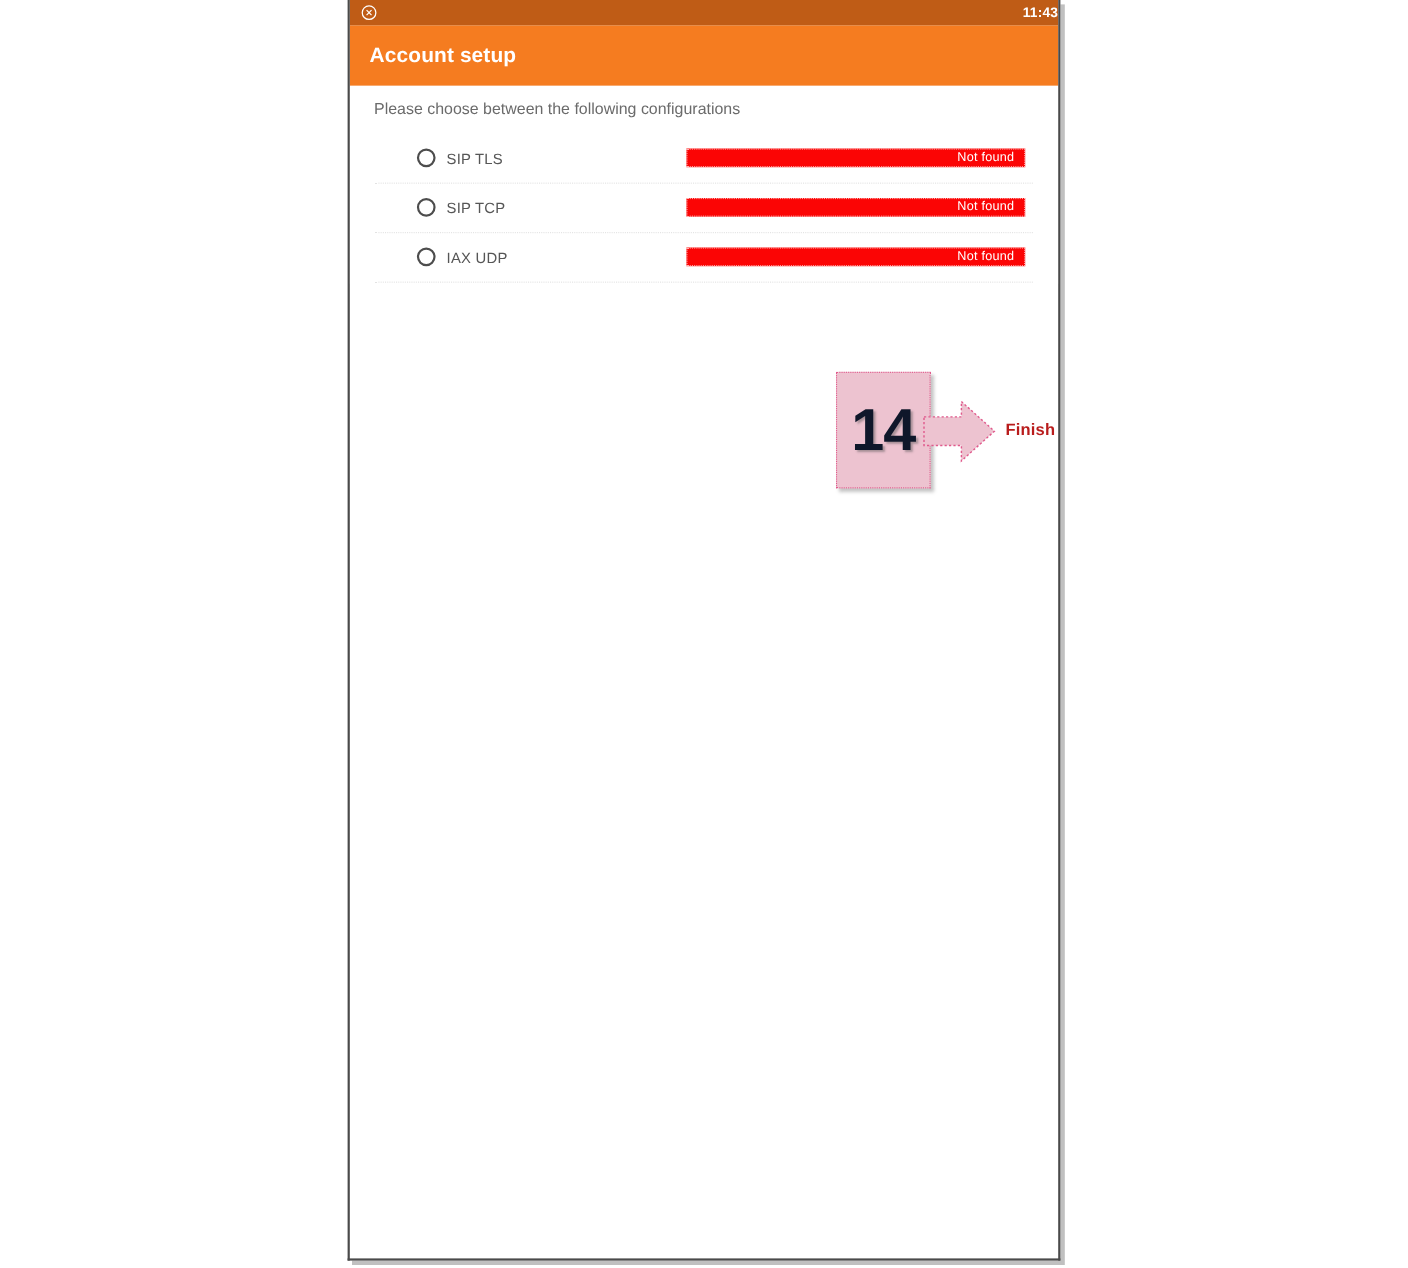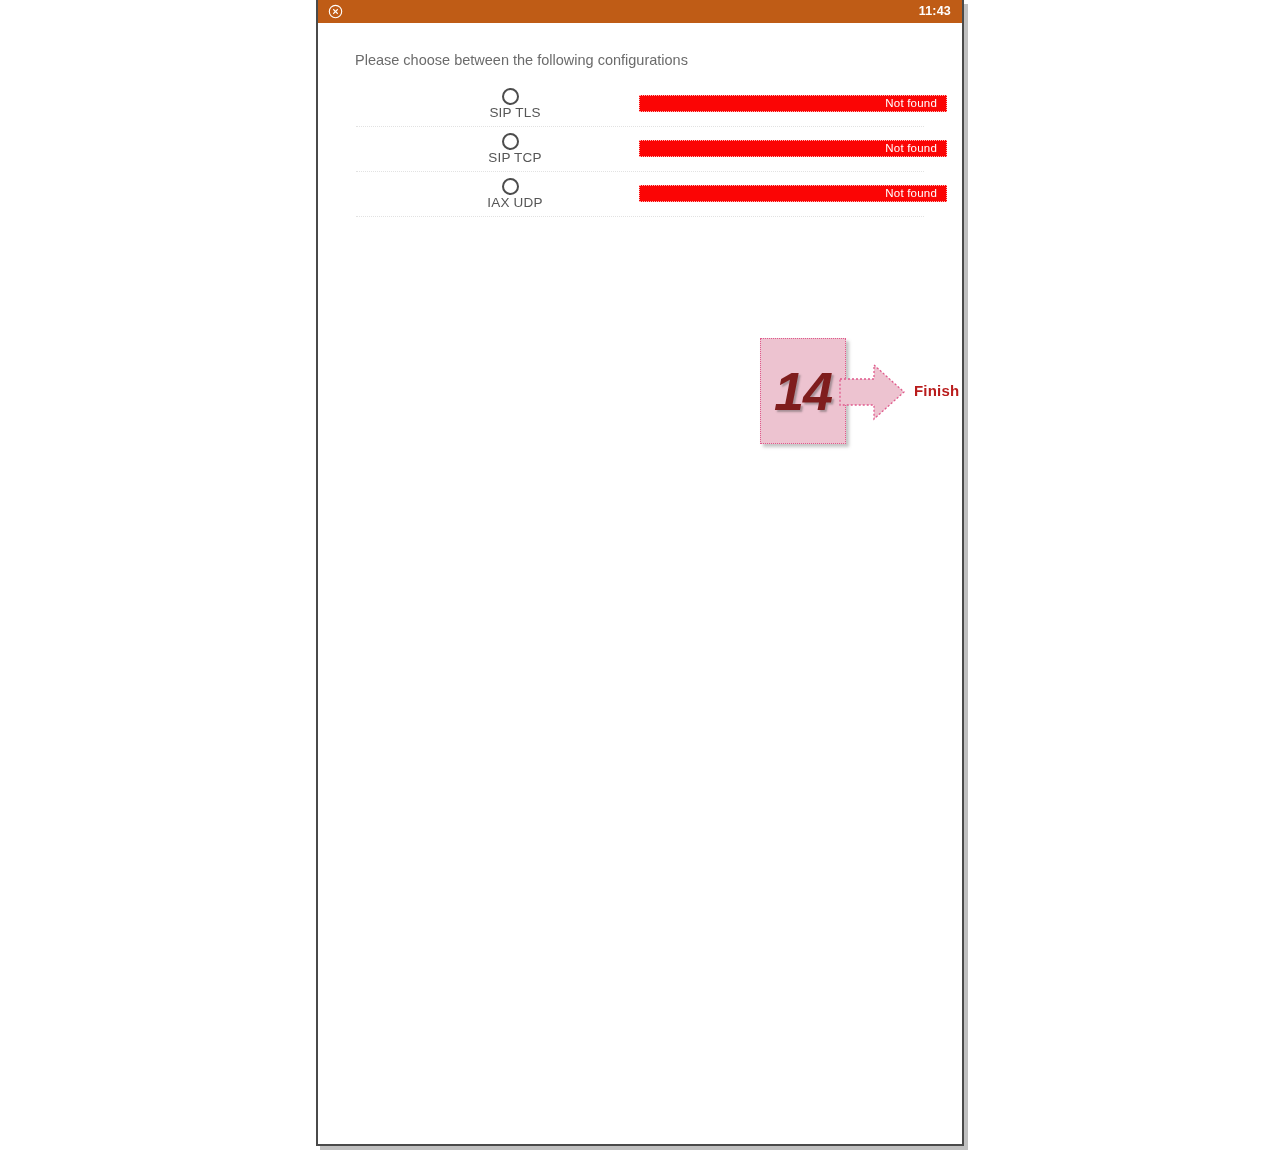--- a/index.html
+++ b/index.html
@@ -35,21 +35,21 @@
   }
 
   
   .status-bar {
     position: relative;
     height: 23px;
     background: #bf5c16;
     display: flex;
     align-items: center;
     justify-content: space-between;
-    padding: 0 11px 0 10px;
+    padding: 0 0 0 10px;
     box-sizing: border-box;
   }
   .status-close-icon {
     width: 15px;
     height: 15px;
     display: block;
   }
   .status-time {
     color: #ffffff;
     font-size: 12.5px;
@@ -70,21 +70,21 @@
   .app-title {
     color: #ffffff;
     font-size: 19px;
     font-weight: bold;
     letter-spacing: 0.1px;
   }
 
   
   .content {
     background: #ffffff;
-    padding: 16px;
+    padding: 1px;
   }
 
   .subtitle {
     color: #6b6b6b;
     font-size: 14.5px;
     padding: 12px 0 0 21px;
     line-height: 1.3;
   }
 
   .option-list {
@@ -94,25 +94,24 @@
   .option-row {
     position: relative;
     display: flex;
     align-items: center;
     height: 44px;
     border-bottom: 1px dotted #e2e2e2;
   }
 
   .radio-wrap {
     display: flex;
-    align-items: center;
+    align-items: flex-end;
     width: 270px;
     padding-left: 38px;
     box-sizing: border-box;
-    flex-direction: column;
   }
 
   .radio {
     width: 17px;
     height: 17px;
     border-radius: 50%;
     border: 2px solid #4d4d4d;
     box-sizing: border-box;
     position: relative;
     flex: 0 0 auto;
@@ -184,25 +183,24 @@
     border: 1px dotted #e05a8c;
     box-sizing: border-box;
     box-shadow: 3px 3px 3px rgba(90,90,90,0.35);
     display: flex;
     align-items: center;
     justify-content: center;
   }
   .anno-number {
     font-size: 54px;
     font-weight: bold;
-    color: #7f1d1d;
+    color: #0f172a;
     line-height: 1;
     letter-spacing: -1px;
     text-shadow: 2px 2px 2px rgba(80,80,80,0.45);
-    font-style: italic;
   }
   .anno-arrow {
     position: absolute;
     left: 78px;
     top: 23px;
     width: 70px;
     height: 62px;
   }
   .anno-finish {
     position: absolute;
@@ -225,20 +223,23 @@
       <span class="status-close-icon">
         <svg viewBox="0 0 16 16" width="15" height="15" aria-hidden="true">
           <circle cx="8" cy="8" r="6.6" fill="none" stroke="#ffffff" stroke-width="1.2"></circle>
           <line x1="5.6" y1="5.6" x2="10.4" y2="10.4" stroke="#ffffff" stroke-width="1.2"></line>
           <line x1="10.4" y1="5.6" x2="5.6" y2="10.4" stroke="#ffffff" stroke-width="1.2"></line>
         </svg>
       </span>
       <span class="status-time">11:43</span>
     </div>
 
+    <div class="app-bar">
+      <span class="app-title">Account setup</span>
+    </div>
 
     <div class="content">
 
       <div class="subtitle">Please choose between the following configurations</div>
 
       <div class="option-list">
 
         <div class="option-row">
           <span class="radio-wrap">
             <span class="radio"></span>

